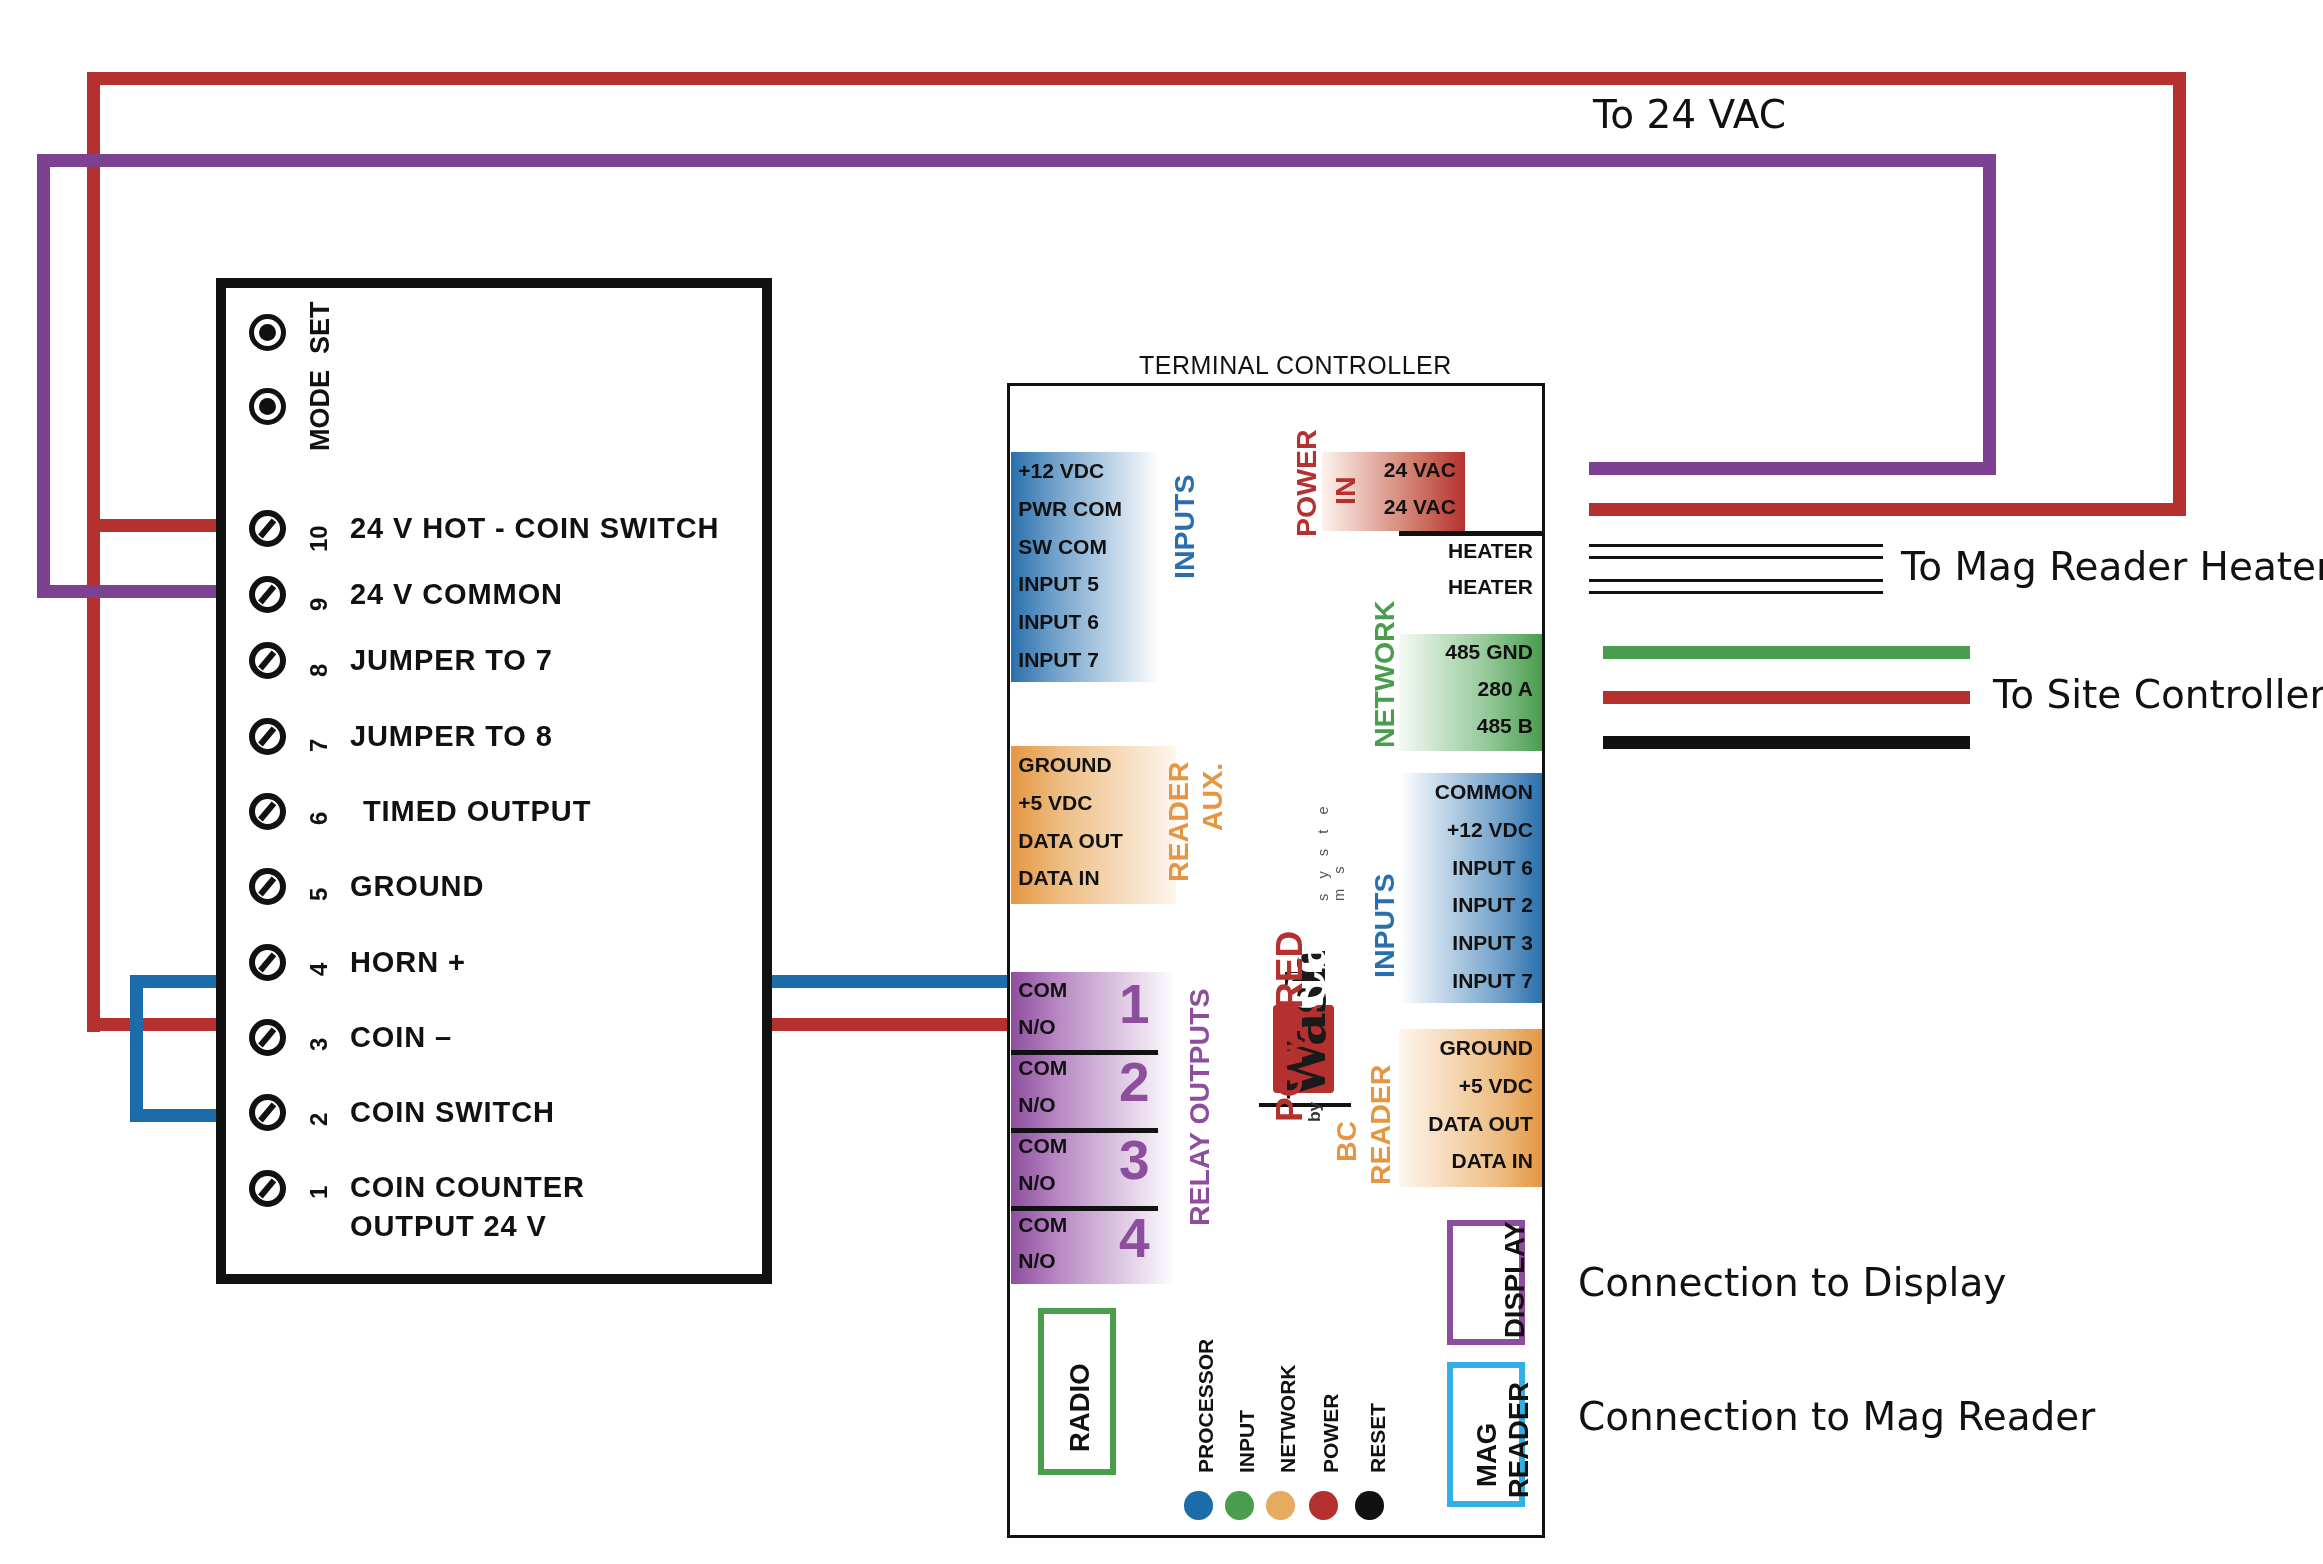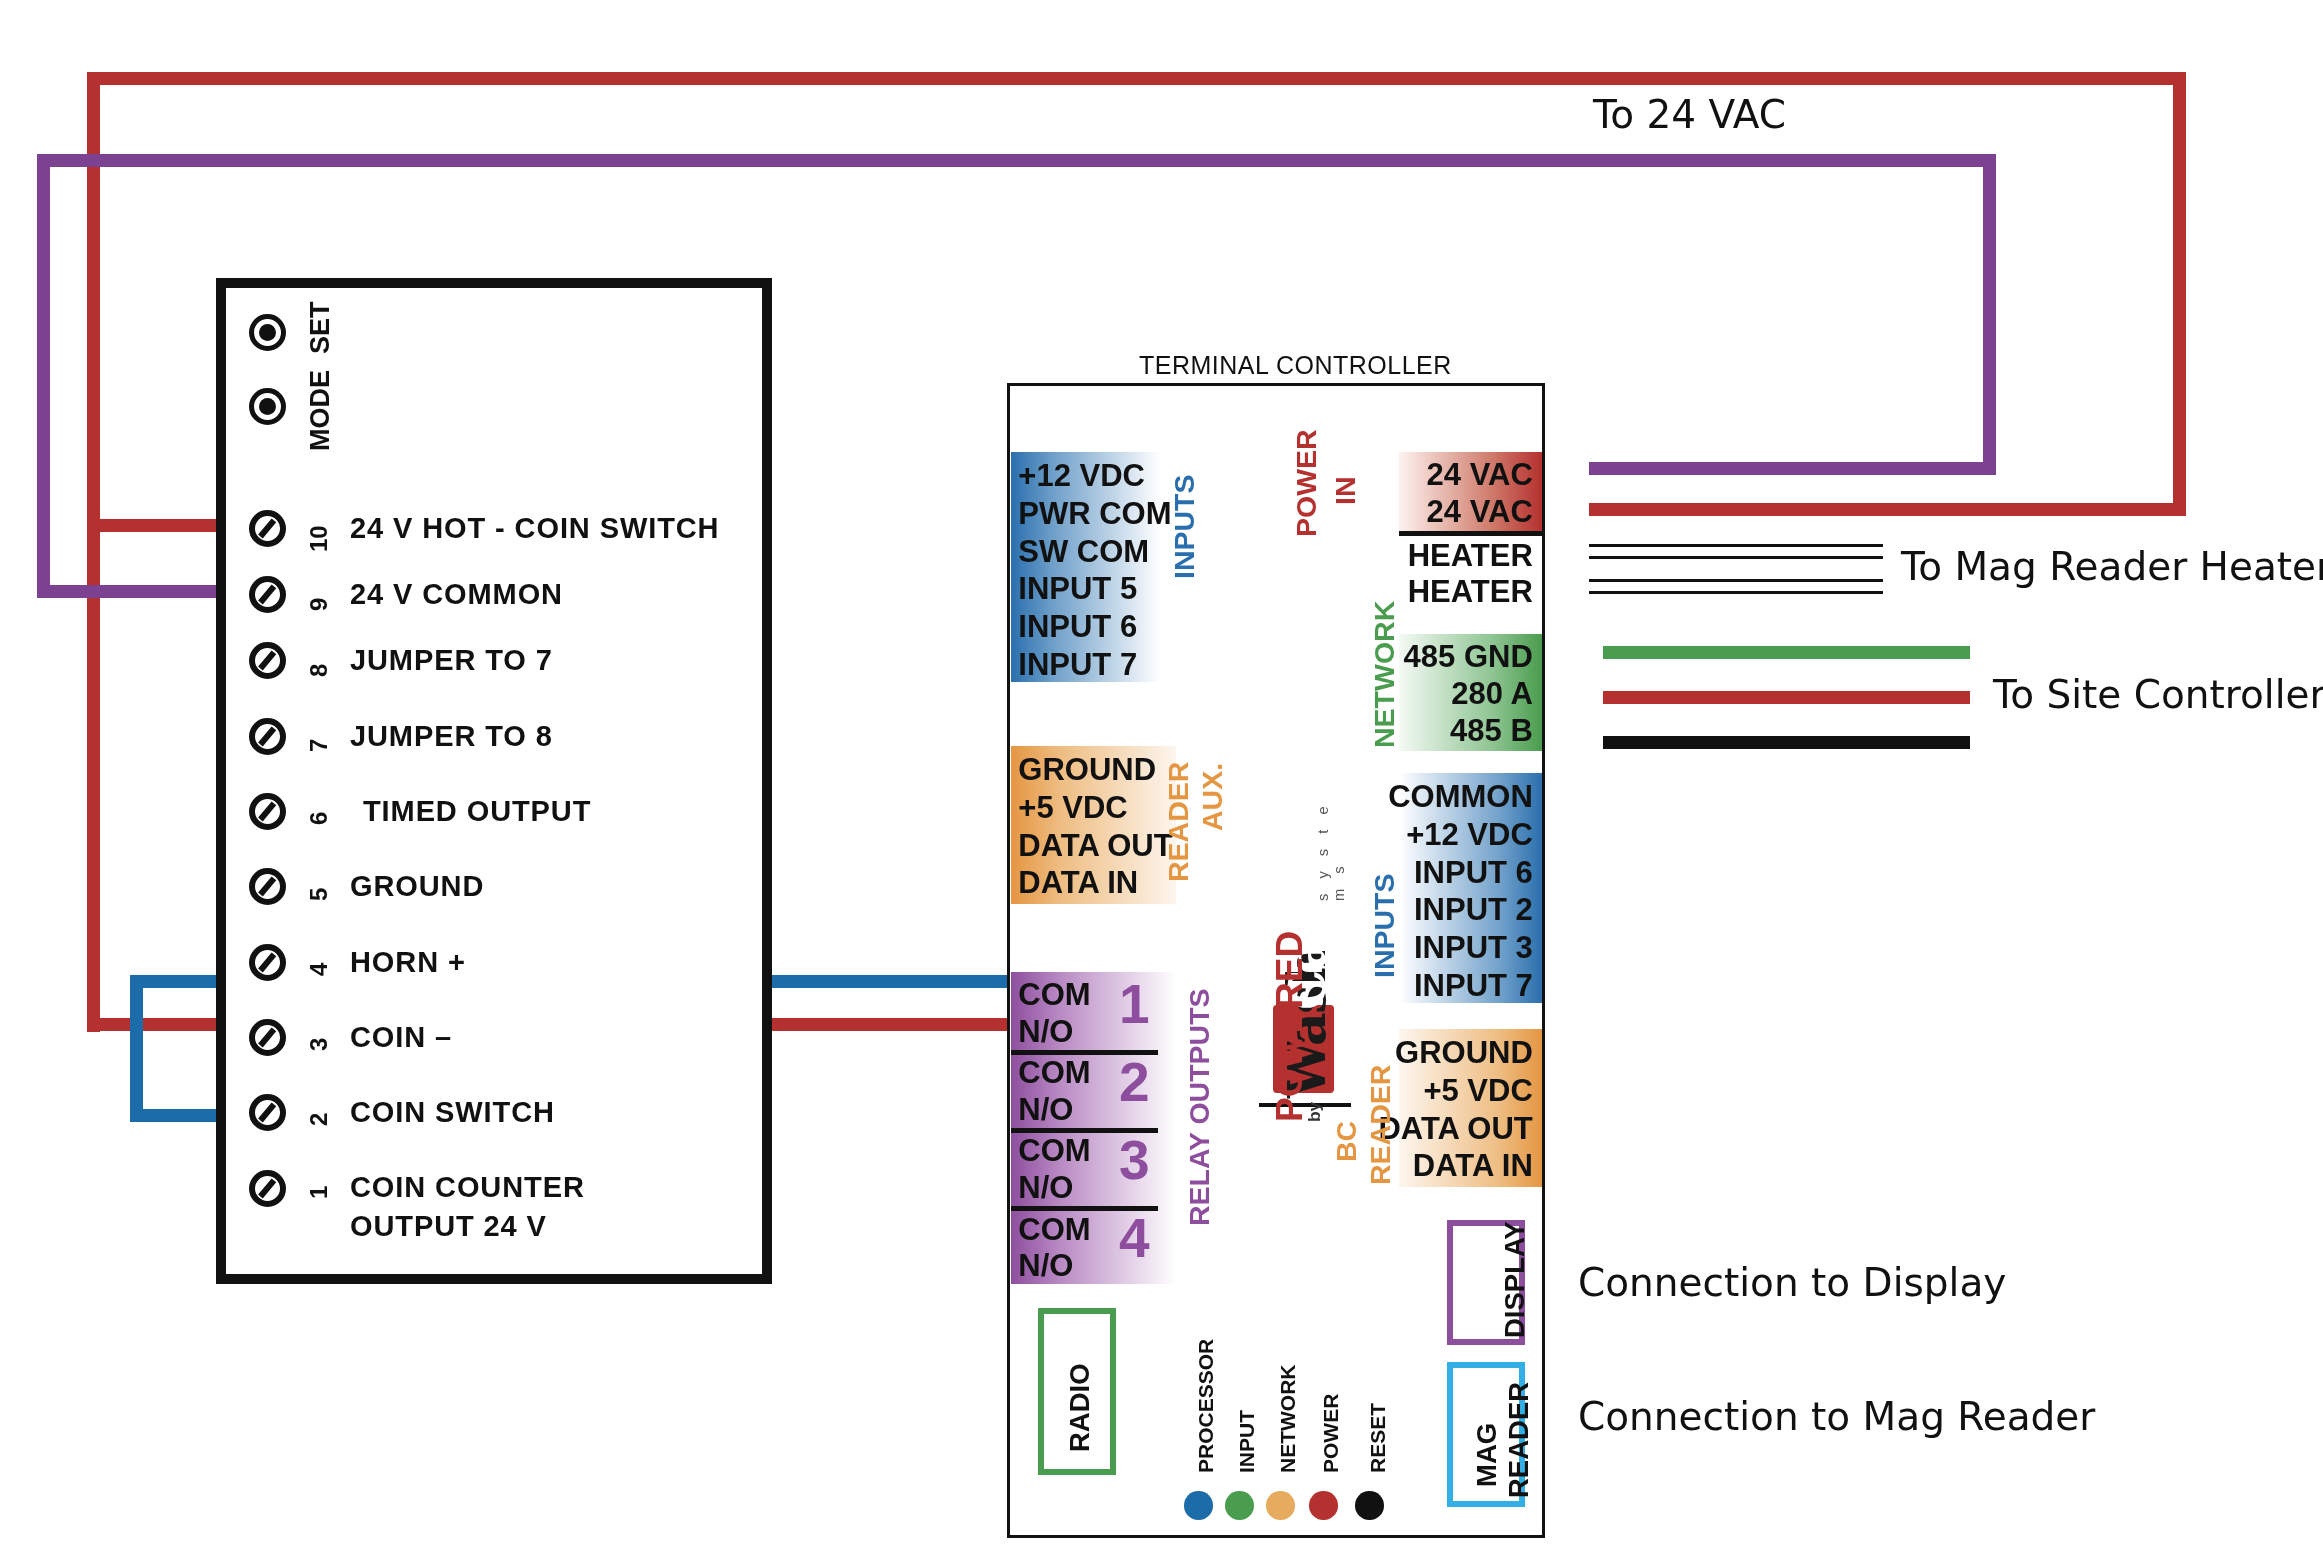--- a/index.html
+++ b/index.html
@@ -30,21 +30,21 @@
         transform:rotate(-90deg);transform-origin:left top;white-space:nowrap;}
   .tlabel{position:absolute;font-size:29px;font-weight:bold;color:#111;
           letter-spacing:0.9px;white-space:nowrap;}
 
   
   #tc-box{left:1007px;top:383px;width:538px;height:1155px;
           border:3.7px solid #111;background:#fff;box-sizing:border-box;}
   #tc-title{left:1139px;top:351px;font-size:25px;color:#111;letter-spacing:0.5px;}
 
   .blk{position:absolute;box-sizing:border-box;}
-  .blk .row{font-size:31px;font-weight:bold;color:#111;line-height:1;
+  .blk .row{font-size:21px;font-weight:bold;color:#111;line-height:1;
             position:absolute;white-space:nowrap;}
   .vlabel{position:absolute;font-size:28.5px;font-weight:bold;white-space:nowrap;
           transform-origin:left top;}
 
   
   .g-blue-l{background:linear-gradient(to right,#2a6fad 0%,#6e9fc9 28%,#ffffff 100%);}
   .g-blue-r{background:linear-gradient(to left,#2a6fad 0%,#6e9fc9 28%,#ffffff 100%);}
   .g-orange-l{background:linear-gradient(to right,#e49642 0%,#eebd82 30%,#fdf6ee 100%);}
   .g-orange-r{background:linear-gradient(to left,#e49642 0%,#eebd82 30%,#fdf6ee 100%);}
   .g-purple-l{background:linear-gradient(to right,#8e4e9e 0%,#b98bc4 30%,#ffffff 100%);}
@@ -205,21 +205,21 @@
   <div class="row" style="left:7.3px;top:200px;">N/O</div>
   <div class="relay-num" style="left:108px;top:161px;">3</div>
   <div class="relay-sep" style="left:0;top:234px;width:147px;"></div>
 
   <div class="row" style="left:7.3px;top:242px;">COM</div>
   <div class="row" style="left:7.3px;top:278px;">N/O</div>
   <div class="relay-num" style="left:108px;top:239px;">4</div>
 </div>
 <div class="vlabel" style="left:1183px;top:1226px;color:#8e4e9e;transform:rotate(-90deg);">RELAY OUTPUTS</div>
 
-<div class="blk g-red-r abs" style="left:1399px;top:452px;width:143px;height:79px;">
+<div class="blk g-red-r abs" style="left:1322px;top:452px;width:143px;height:79px;">
   <div class="row" style="right:9.2px;top:7.3px;">24 VAC</div>
   <div class="row" style="right:9.2px;top:44px;">24 VAC</div>
 </div>
 <div class="hdr-sep" style="left:1399px;top:531px;width:143px;"></div>
 <div class="blk abs" style="left:1399px;top:536px;width:143px;height:75px;background:#fff;">
   <div class="row" style="right:9.2px;top:3.7px;">HEATER</div>
   <div class="row" style="right:9.2px;top:40px;">HEATER</div>
 </div>
 <div class="vlabel" style="left:1290px;top:537px;color:#b5312f;transform:rotate(-90deg);">POWER</div>
 <div class="vlabel" style="left:1329px;top:505px;color:#b5312f;transform:rotate(-90deg);">IN</div>

